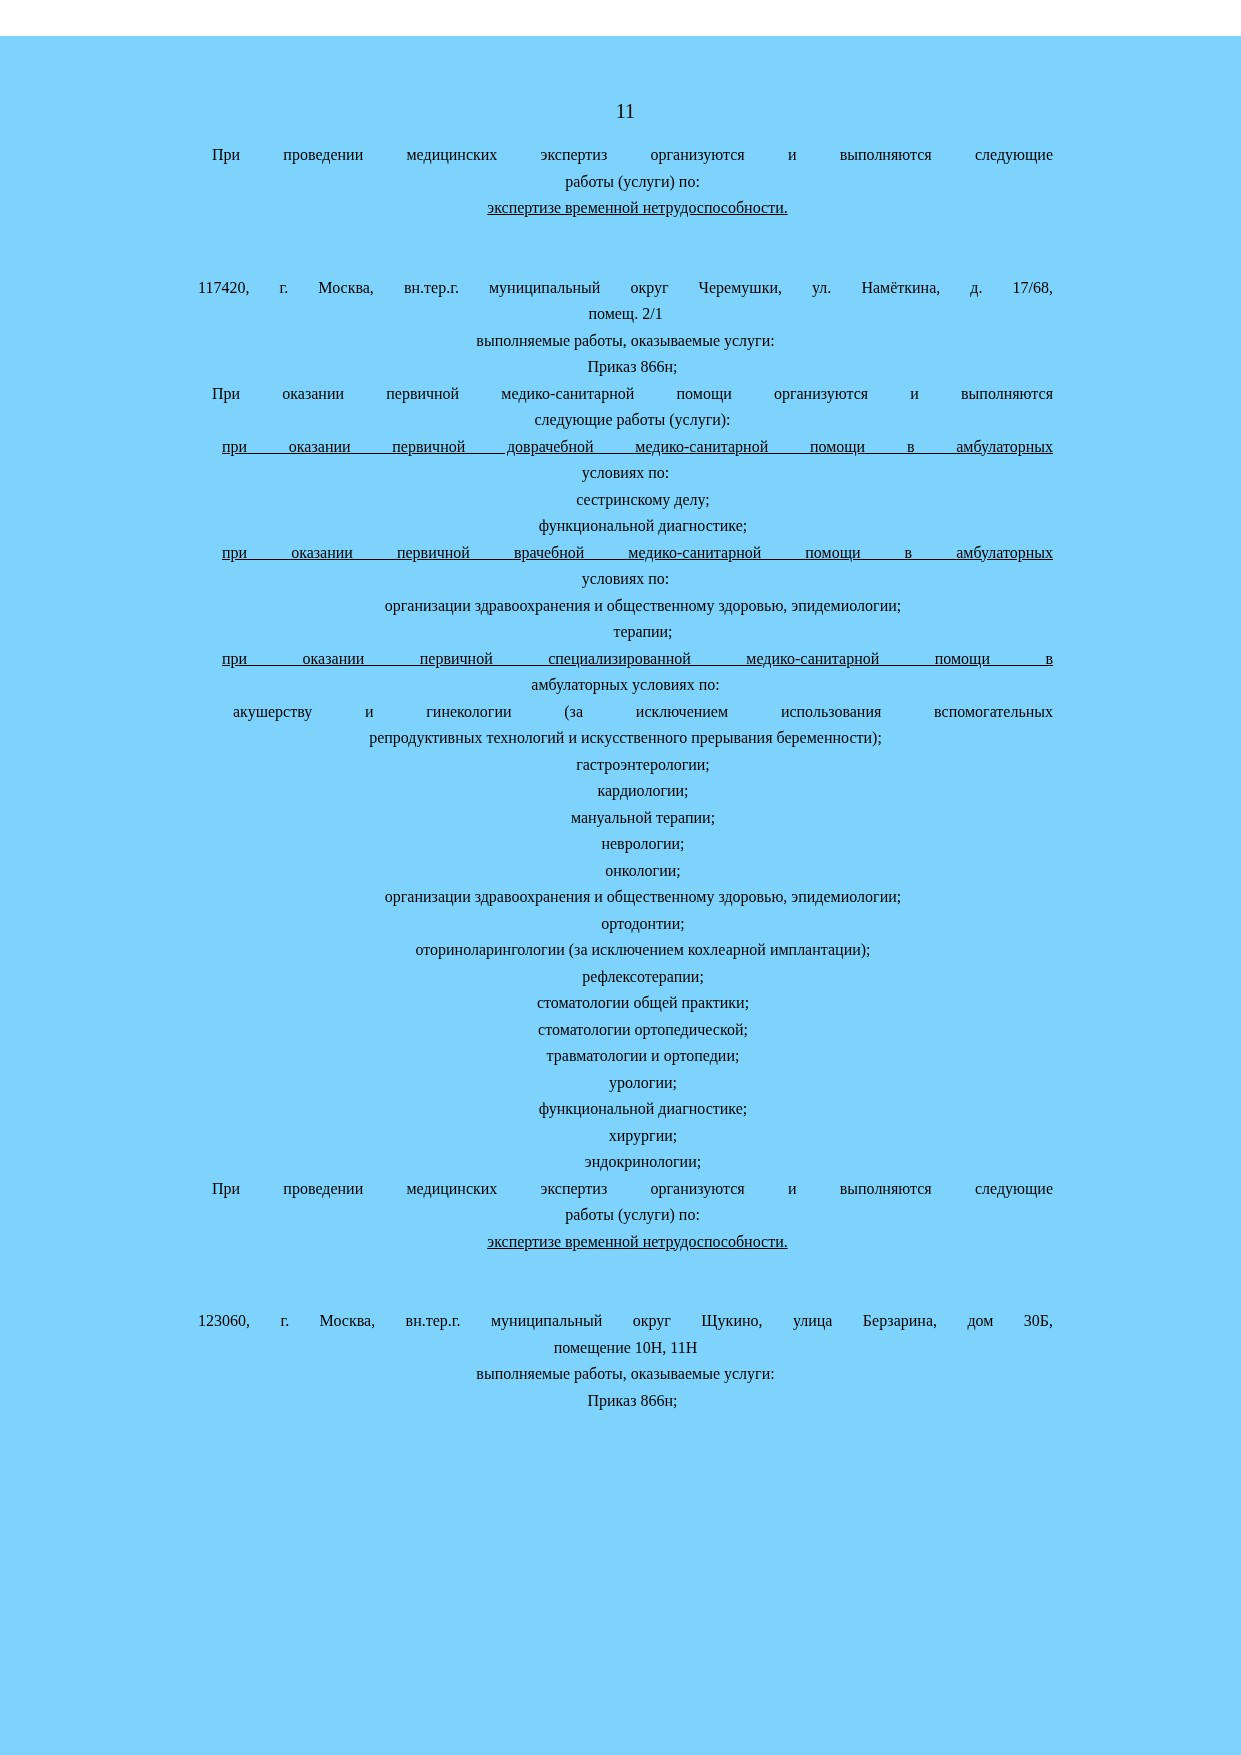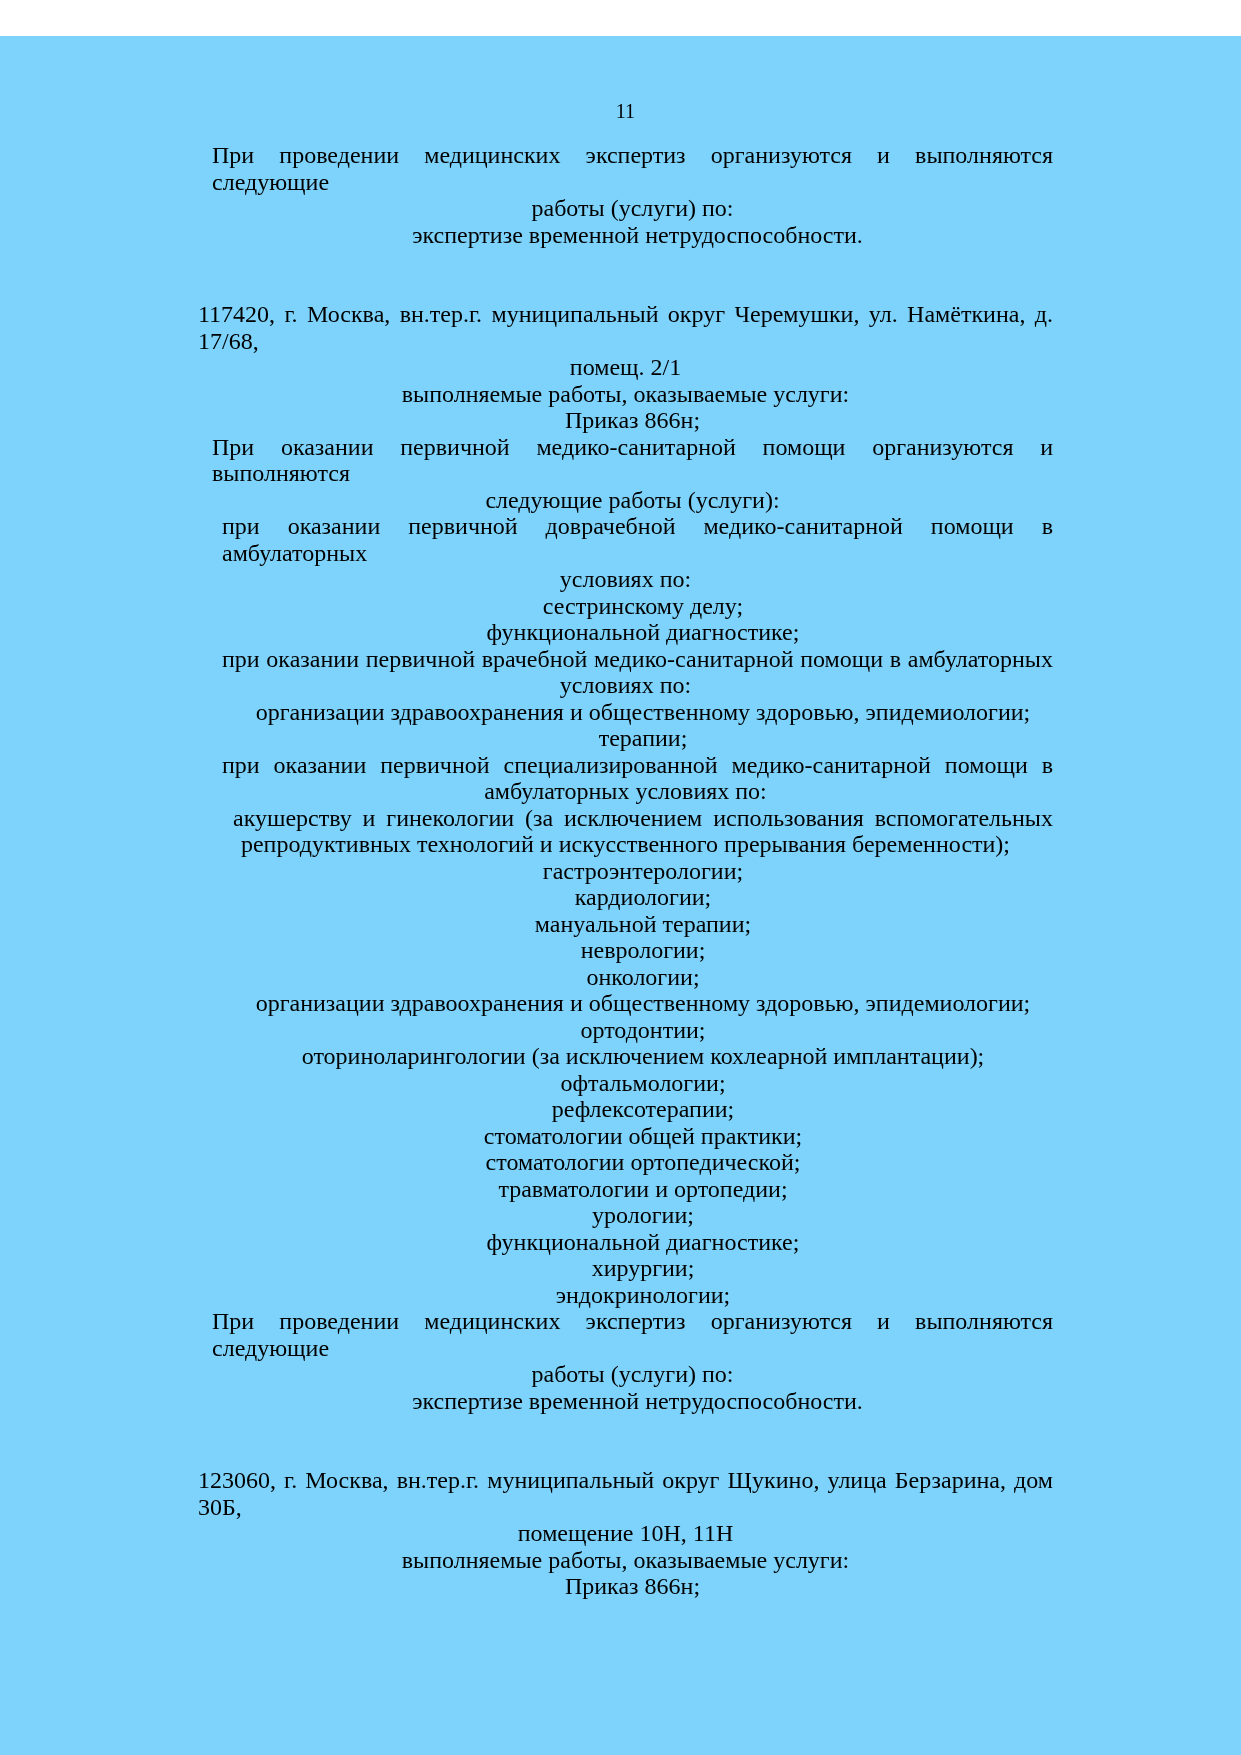--- a/index.html
+++ b/index.html
@@ -24,33 +24,33 @@
     width: 855px;
     text-align: center;
     font-size: 20px;
     line-height: 26px;
   }
   .content {
     position: absolute;
     top: 106px;
     left: 198px;
     width: 855px;
-    font-size: 24px;
+    font-size: 16px;
     line-height: 26.5px;
   }
   .line {
     min-height: 26.5px;
     text-align: center;
   }
   .line.fill {
     text-align: justify;
     text-align-last: justify;
   }
   .ind-1 { padding-left: 14px; }
-  .ind-2 { padding-left: 24px; }
+  .ind-2 { padding-left: 24px; text-decoration: underline; }
   .ind-3 { padding-left: 35px; }
   .blank { }
 </style>
 </head>
 <body>
 
 <div class="page">
   <div class="page-number">11</div>
   <div class="content">
       <div class="line fill ind-1">При проведении медицинских экспертиз организуются и выполняются следующие</div>
@@ -77,21 +77,20 @@
       <div class="line fill ind-3">акушерству и гинекологии (за исключением использования вспомогательных</div>
       <div class="line">репродуктивных технологий и искусственного прерывания беременности);</div>
       <div class="line ind-3">гастроэнтерологии;</div>
       <div class="line ind-3">кардиологии;</div>
       <div class="line ind-3">мануальной терапии;</div>
       <div class="line ind-3">неврологии;</div>
       <div class="line ind-3">онкологии;</div>
       <div class="line ind-3">организации здравоохранения и общественному здоровью, эпидемиологии;</div>
       <div class="line ind-3">ортодонтии;</div>
       <div class="line ind-3">оториноларингологии (за исключением кохлеарной имплантации);</div>
-      <div class="line ind-3">офтальмологии;</div>
       <div class="line ind-3">рефлексотерапии;</div>
       <div class="line ind-3">стоматологии общей практики;</div>
       <div class="line ind-3">стоматологии ортопедической;</div>
       <div class="line ind-3">травматологии и ортопедии;</div>
       <div class="line ind-3">урологии;</div>
       <div class="line ind-3">функциональной диагностике;</div>
       <div class="line ind-3">хирургии;</div>
       <div class="line ind-3">эндокринологии;</div>
       <div class="line fill ind-1">При проведении медицинских экспертиз организуются и выполняются следующие</div>
       <div class="line ind-1">работы (услуги) по:</div>

